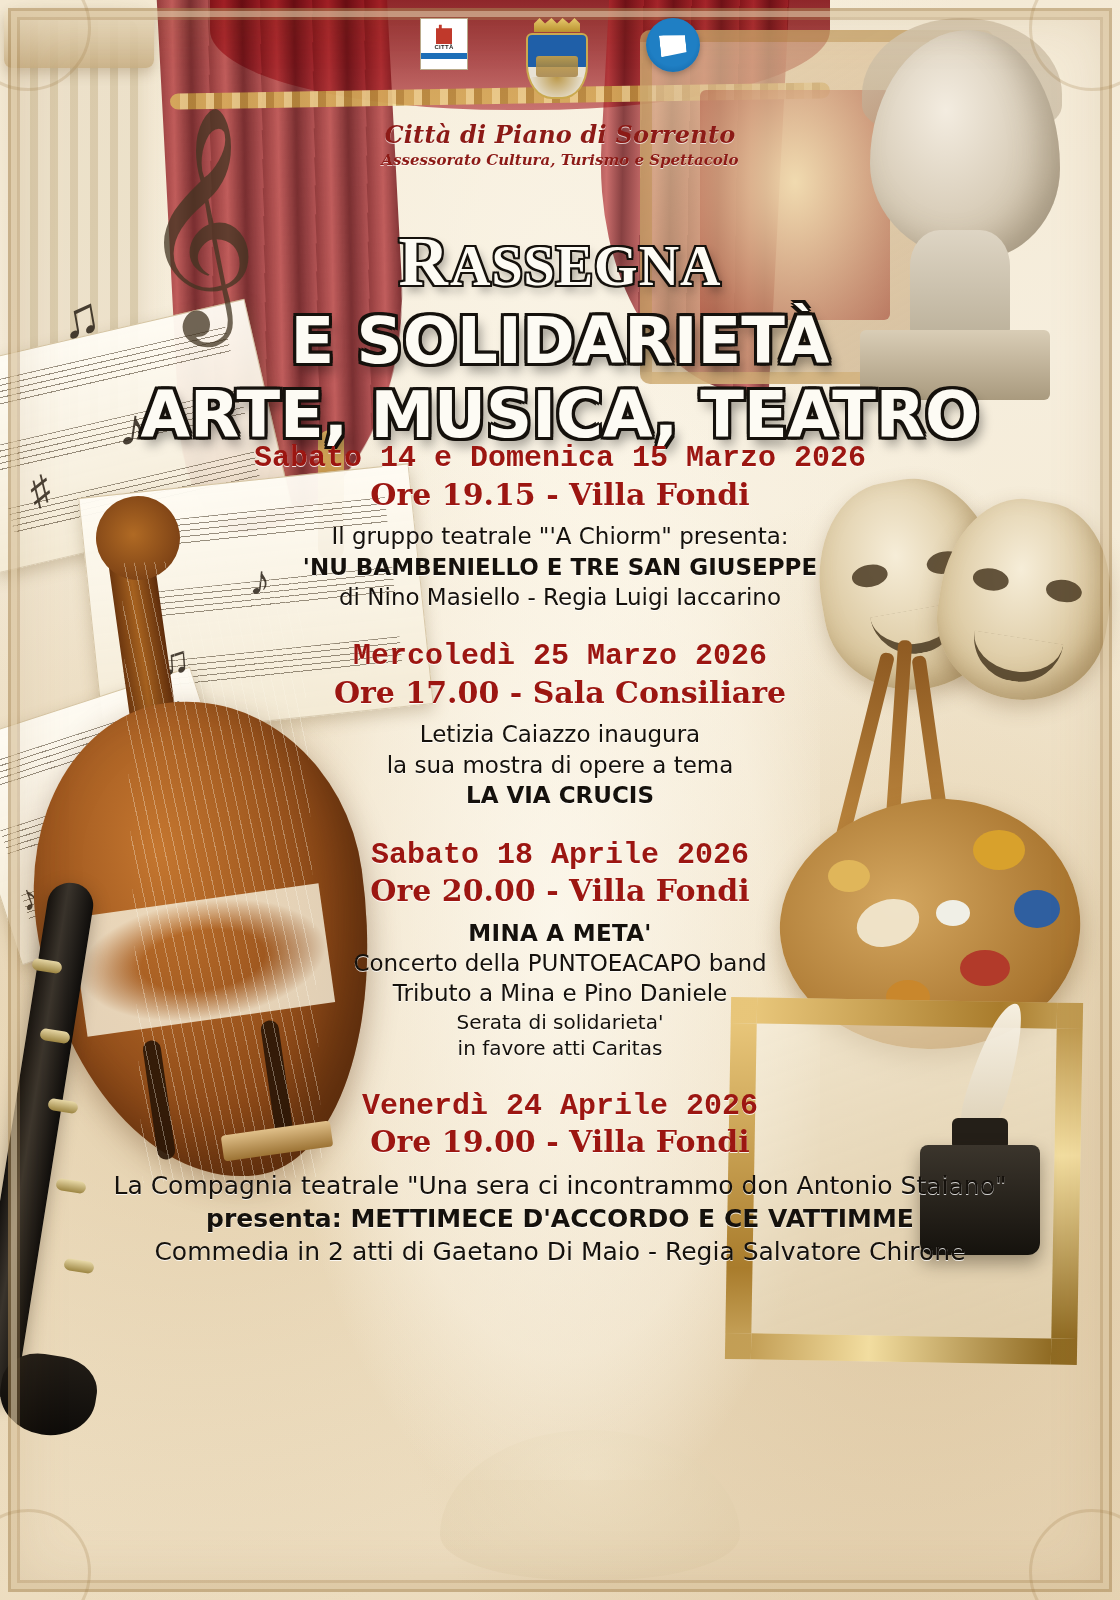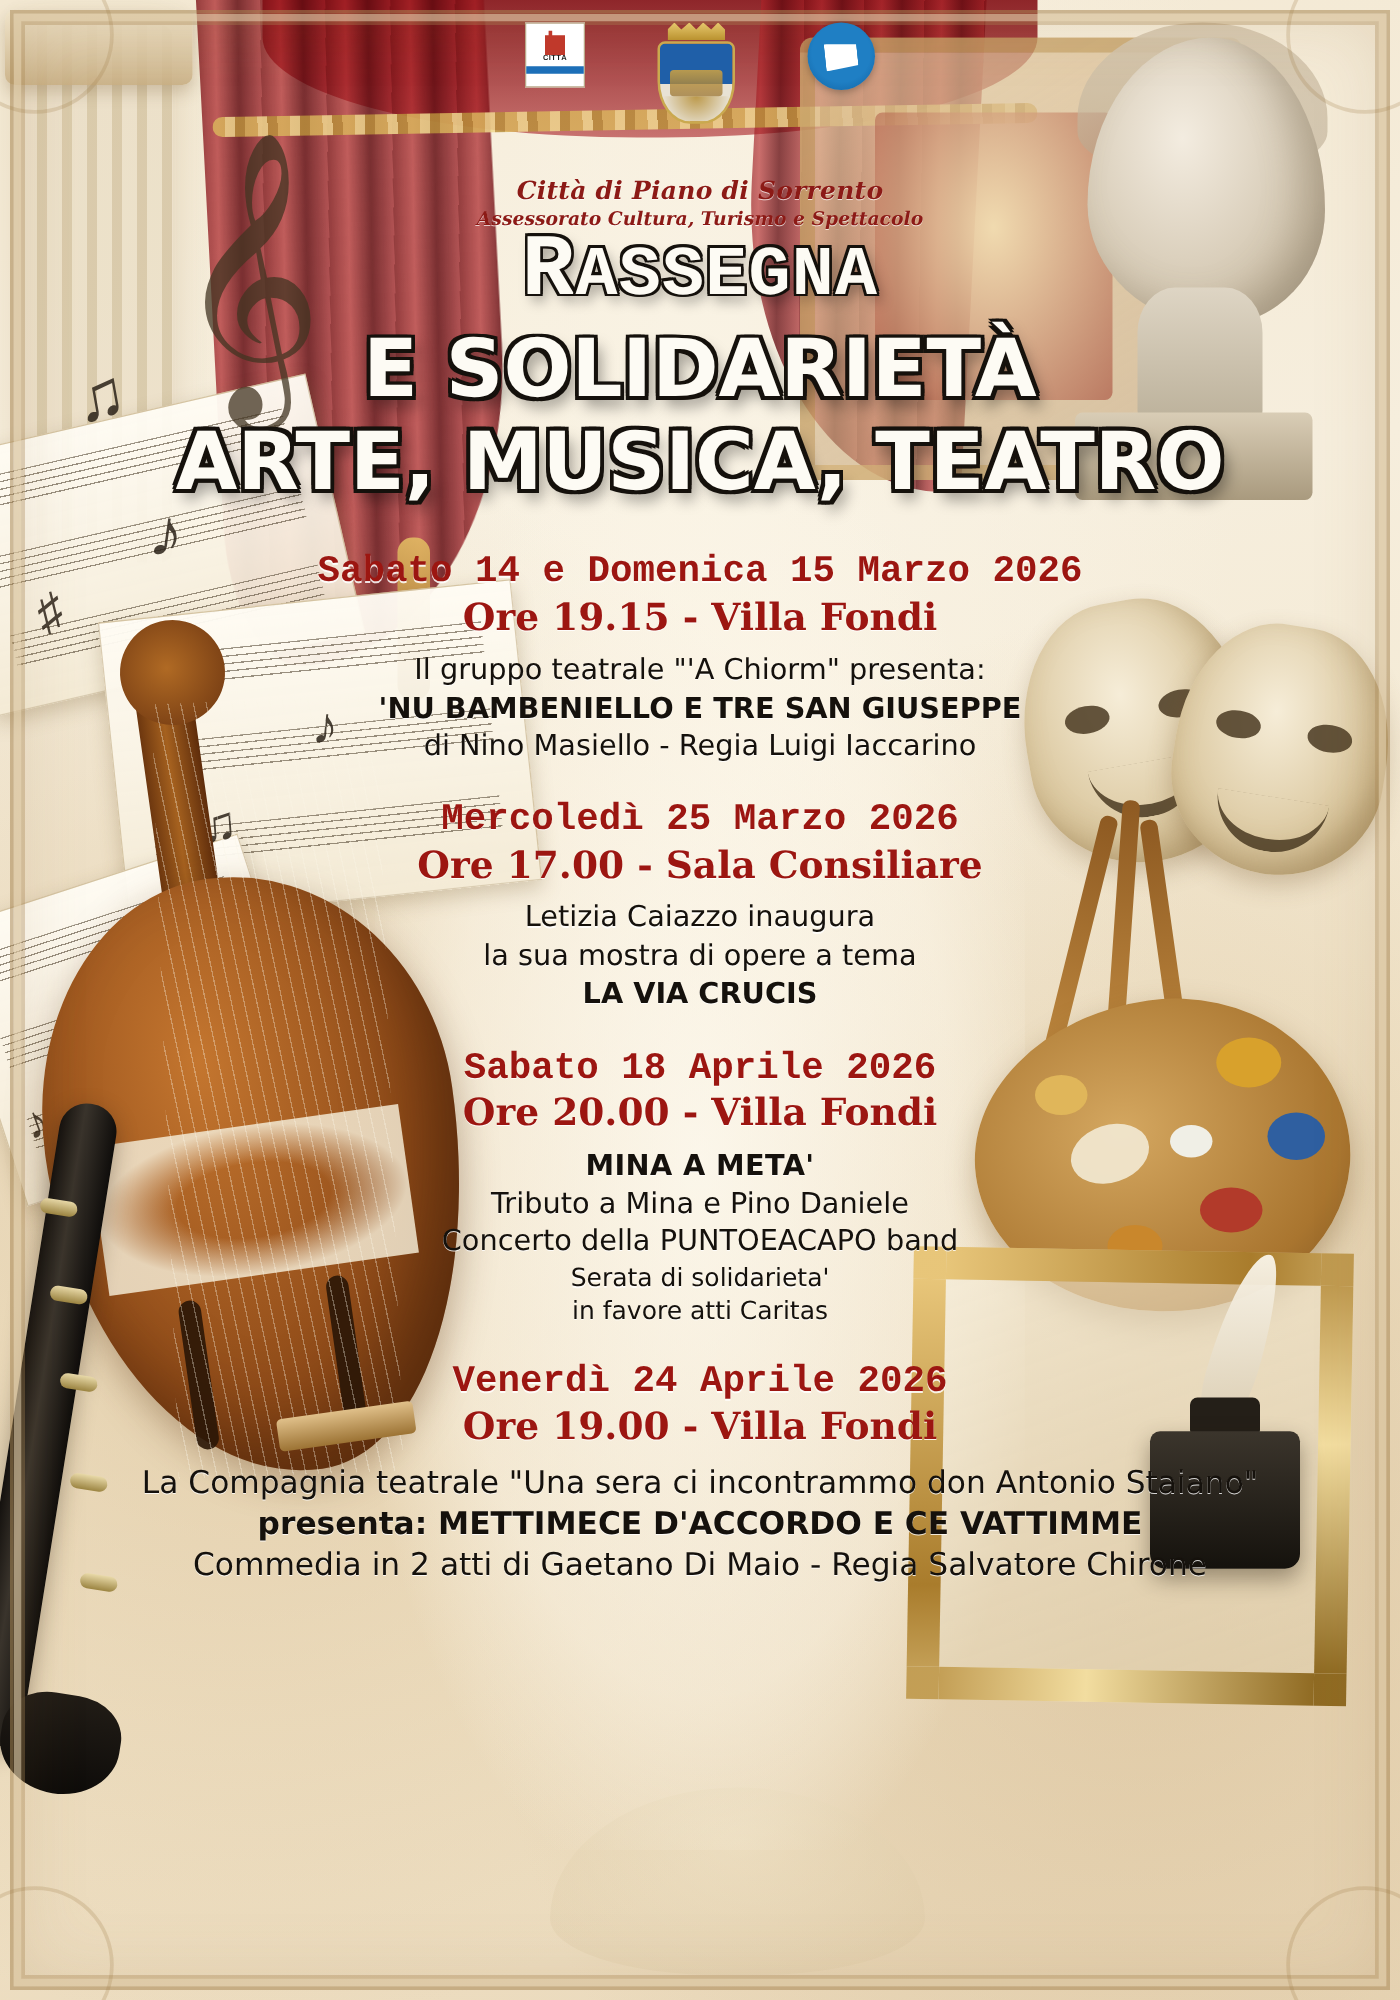--- a/index.html
+++ b/index.html
@@ -361,50 +361,50 @@
   }
 
   .org-block {
     position: absolute; left: 0; right: 0; top: 120px;
     text-align: center;
   }
   .org-title {
     font-family: "DejaVu Serif", serif;
     font-style: italic;
     font-weight: bold;
-    font-size: 20px;
+    font-size: 24px;
     color: #8c1a16;
     letter-spacing: .2px;
     text-shadow: 0 1px 0 rgba(255,255,255,0.7);
-    margin-top: 20px;
   }
   .org-sub {
     font-family: "DejaVu Serif", serif;
     font-style: italic;
     font-weight: bold;
     font-size: 15px;
     color: #8c1a16;
     margin-top: 2px;
     text-shadow: 0 1px 0 rgba(255,255,255,0.7);
   }
 
   .headline {
     position: absolute; left: 0; right: 0; top: 178px;
     text-align: center;
     color: #fdfbf4;
   }
   .h-rassegna {
-    font-family: Liberation Mono, monospace;
+    font-family: Liberation Serif, serif;
     font-weight: bold;
     font-size: 56px;
     letter-spacing: 1px;
     text-shadow:
       2px 0 0 #15110c, -2px 0 0 #15110c, 0 2px 0 #15110c, 0 -2px 0 #15110c,
       2px 2px 0 #15110c, -2px 2px 0 #15110c, 2px -2px 0 #15110c, -2px -2px 0 #15110c,
       4px 6px 10px rgba(0,0,0,0.35);
+    margin-top: 44px;
   }
   .h-rassegna .cap { font-size: 70px; }
   .h-main {
     font-family: "DejaVu Sans", sans-serif;
     font-weight: bold;
     font-size: 64px;
     line-height: 1.06;
     margin-top: 6px;
     letter-spacing: 0px;
     text-shadow:
@@ -610,22 +610,22 @@
           <div class="ev-line">la sua mostra di opere a tema</div>
           <div class="ev-line bold">LA VIA CRUCIS</div>
         </div>
       </div>
 
       <div class="event">
         <div class="ev-date">Sabato 18 Aprile 2026</div>
         <div class="ev-time">Ore 20.00 - Villa Fondi</div>
         <div class="ev-lines">
           <div class="ev-line title-bold">MINA A META'</div>
+          <div class="ev-line">Concerto della PUNTOEACAPO band</div>
           <div class="ev-line">Tributo a Mina e Pino Daniele</div>
-          <div class="ev-line">Concerto della PUNTOEACAPO band</div>
           <div class="ev-line small">Serata di solidarieta'</div>
           <div class="ev-line small">in favore atti Caritas</div>
         </div>
       </div>
 
       <div class="event last">
         <div class="ev-date">Venerdì 24 Aprile 2026</div>
         <div class="ev-time">Ore 19.00 - Villa Fondi</div>
         <div class="ev-lines">
           <div class="ev-line">La Compagnia teatrale "Una sera ci incontrammo don Antonio Staiano"</div>

